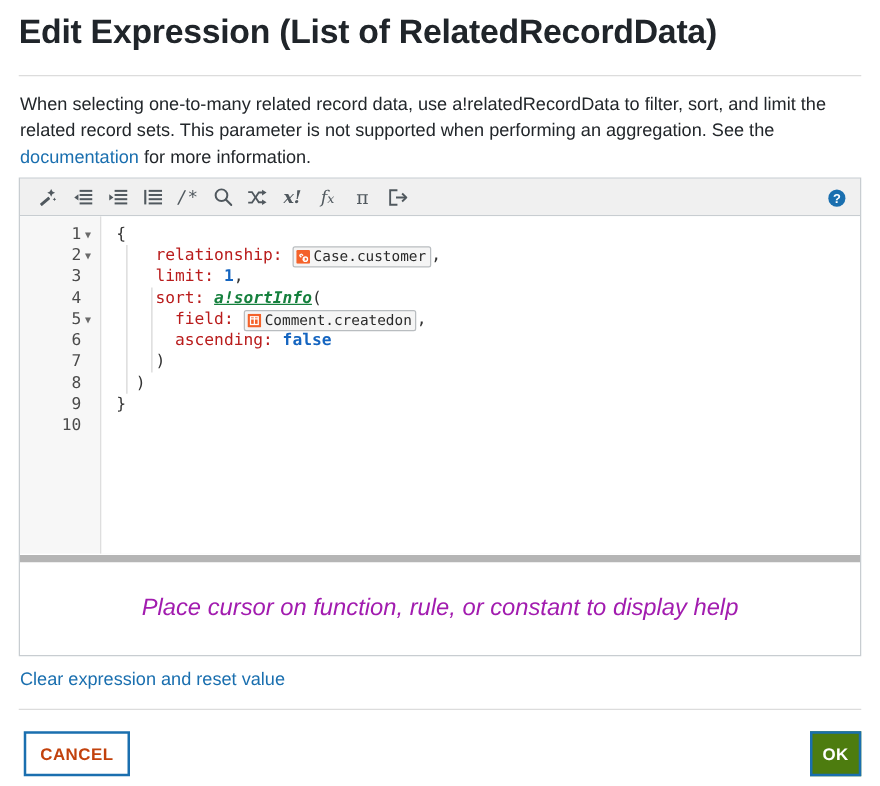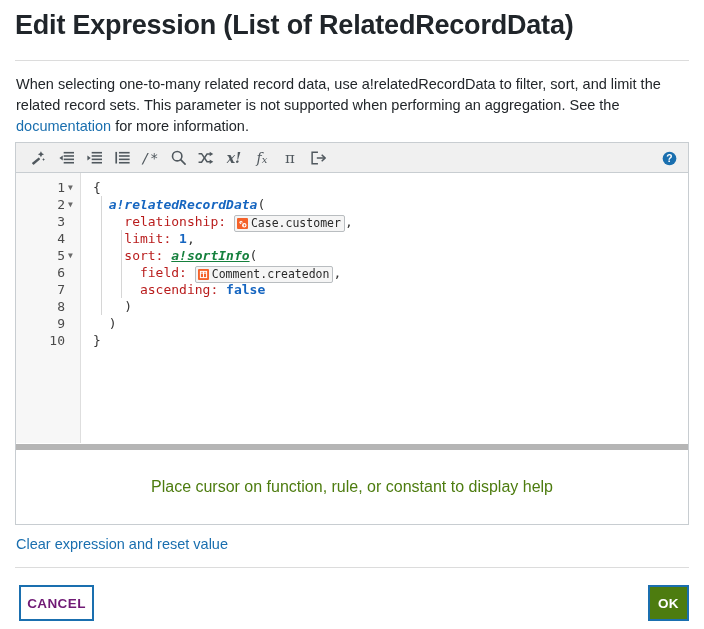--- a/index.html
+++ b/index.html
@@ -118,40 +118,40 @@
     border-top: 1px solid #ffffff;
     cursor: row-resize;
   }
 
   
   .help-pane {
     height: 74px; width: 100%; background: #fff;
     display: flex; align-items: center; justify-content: center;
   }
   .help-text {
-    font-size: 16px; color: #4d7c0f;
+    font-size: 19px; font-style: italic; color: #a21caf;
   }
 
   
   .clear-link {
     position: absolute; left: 16px; top: 536px;
     font-size: 14.5px; color: #1a6faf; text-decoration: none; cursor: pointer;
   }
 
   .bottom-rule {
     position: absolute; left: 15px; top: 567px; width: 674px; height: 1px;
     background: #dcdcdc;
   }
 
   
   .btn-cancel {
     position: absolute; left: 19px; top: 585px;
-    width: 75px; height: 36px;
+    width: 85px; height: 36px;
     border: 2px solid #1a6faf; background: #fff;
-    color: #701a75; font-size: 13.5px; font-weight: bold;
+    color: #c2410c; font-size: 13.5px; font-weight: bold;
     letter-spacing: 0.4px;
     display: flex; align-items: center; justify-content: center;
     cursor: pointer; font-family: "Liberation Sans", sans-serif;
   }
   .btn-ok {
     position: absolute; left: 648px; top: 585px;
     width: 41px; height: 36px;
     background: #4d7c0f; border: 2px solid #1a6faf;
     color: #ffffff; font-size: 13.5px; font-weight: bold;
     letter-spacing: 0.4px;
@@ -304,21 +304,20 @@
             <span class="fold empty">▼</span>
           </div>
       </div>
 
       <div class="code-lines">
         <div class="guide" style="left:20px; top:23px; height:119px;"></div>
         <div class="guide" style="left:40px; top:57px; height:68px;"></div>
 
         <div class="cl"><span class="tok-punct">{</span></div>
 
-        <div class="cl">  <span class="tok-fn">a!relatedRecordData</span><span class="tok-punct">(</span></div>
 
         <div class="cl">    <span class="tok-param">relationship:</span> <span class="chip"><span class="chip-ico"><svg width="11" height="11" viewBox="0 0 11 11">
                   <rect width="11" height="11" rx="1" fill="#f4622a"></rect>
                   <path d="M3.2 3.2a1.2 1.2 0 011.7 0l.9.9-.8.8-.9-.9a.35.35 0 00-.5.5l.9.9-.8.8-.9-.9a1.2 1.2 0 01.4-2.1z" fill="#fff"></path>
                   <path d="M6.1 6.1a1.2 1.2 0 01.5 2l-.9-.9a.35.35 0 00-.5.5l.9.9-.8.1z" fill="#fff"></path>
                   <circle cx="7.3" cy="7.3" r="1.7" fill="none" stroke="#fff" stroke-width="1.1"></circle>
                 </svg></span><span>Case.customer</span></span><span class="tok-punct">,</span></div>
 
         <div class="cl">    <span class="tok-param">limit:</span> <span class="tok-val">1</span><span class="tok-punct">,</span></div>
 

